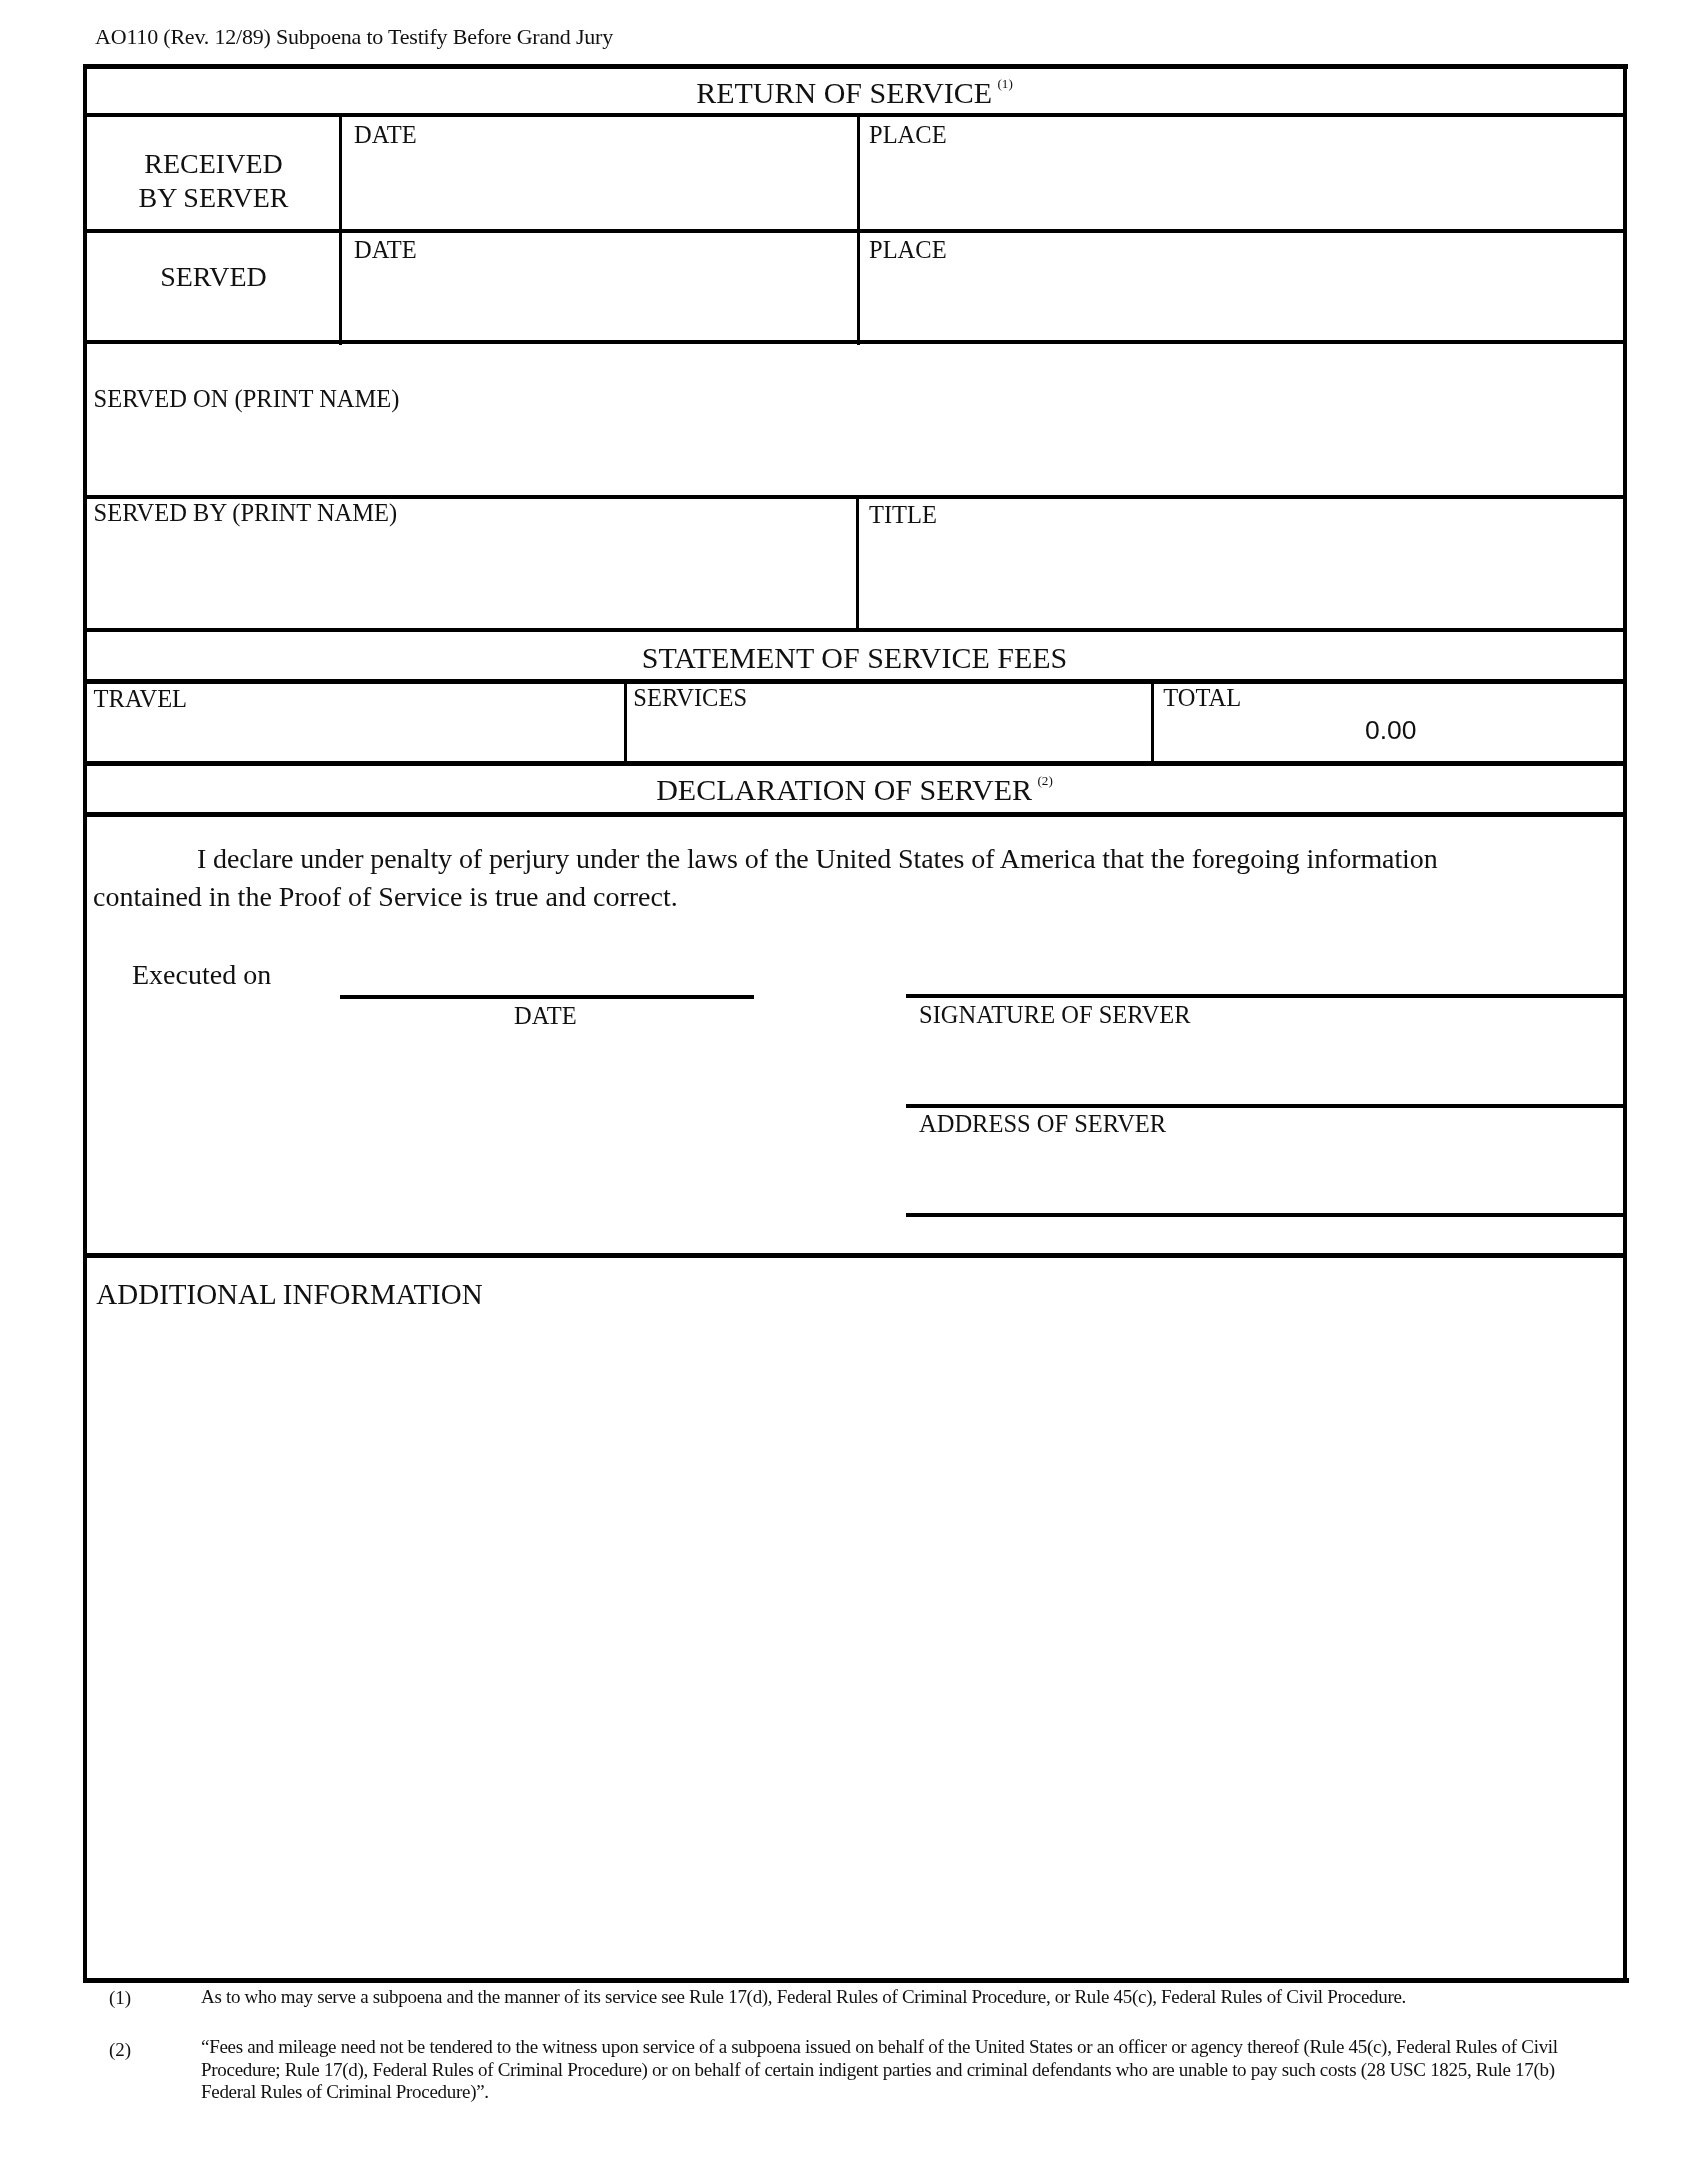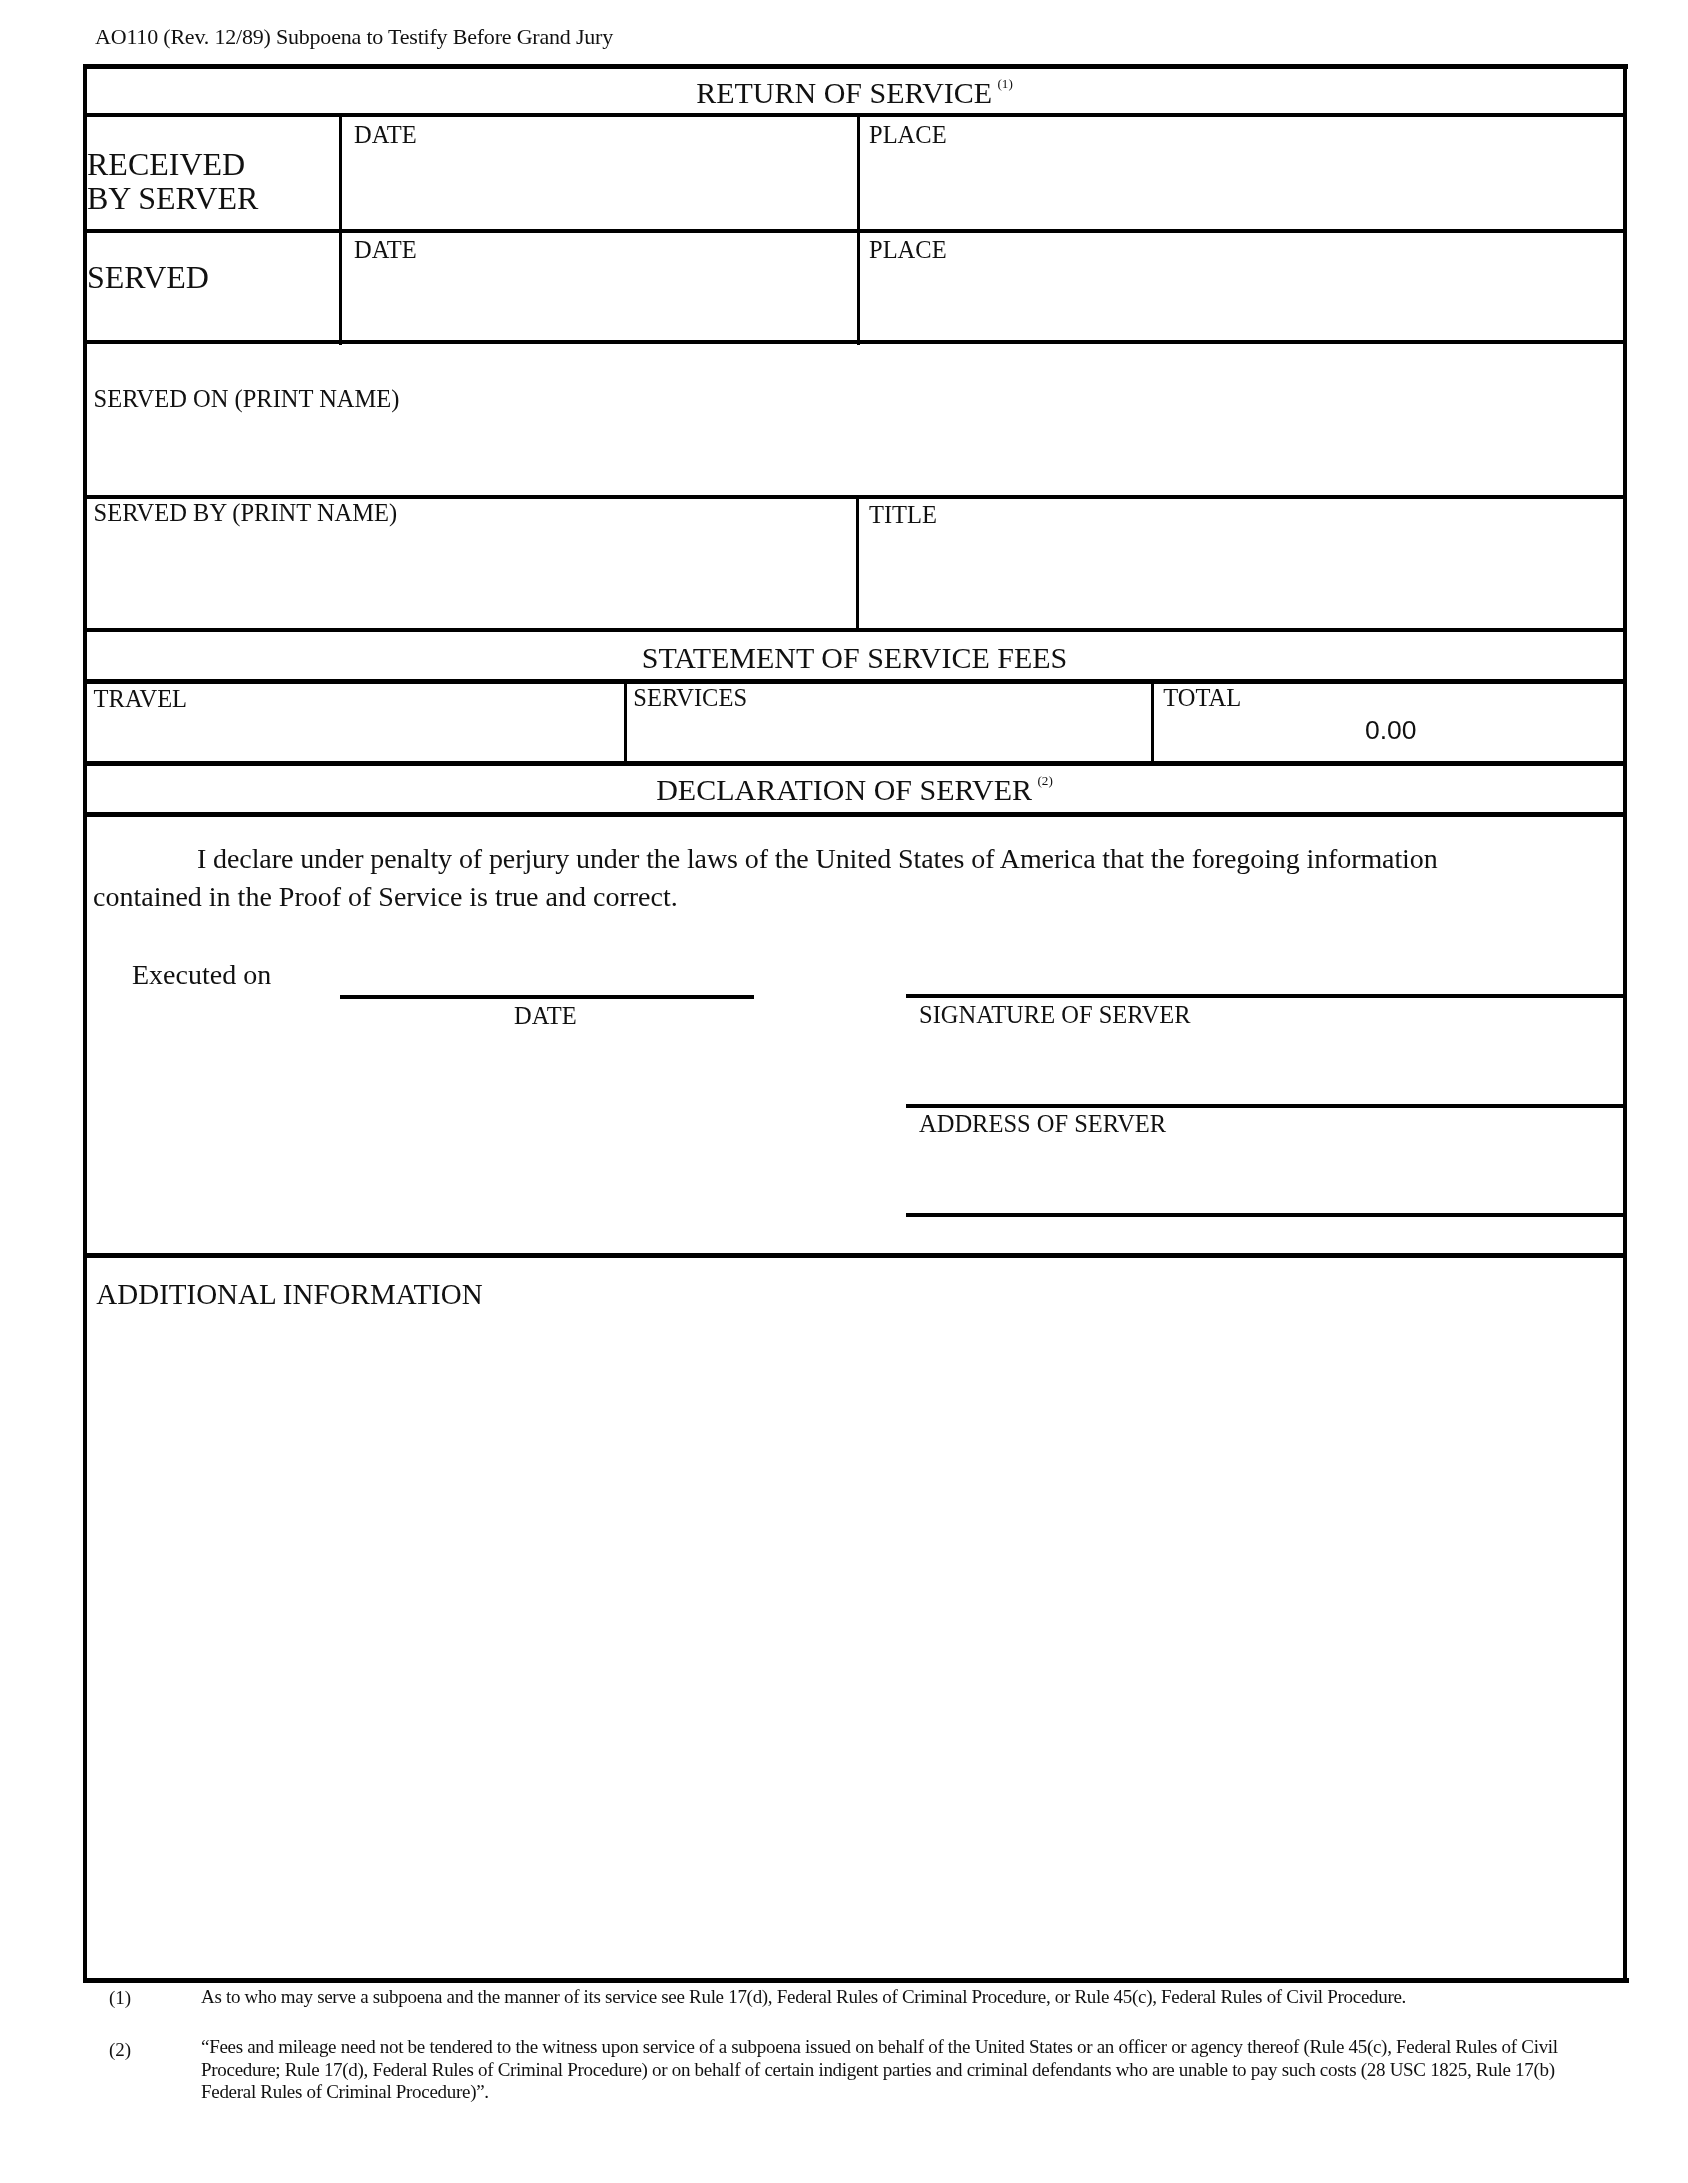--- a/index.html
+++ b/index.html
@@ -10,21 +10,21 @@
   .abs { position: absolute; }
   .hline { position: absolute; background: #000; height: 4px; }
   .vline { position: absolute; background: #000; width: 3.3px; }
   .thin-v { position: absolute; background: #000; width: 2.6px; }
   .formtitle {
     position: absolute; left: 0; width: 100%; text-align: center;
     font-size: 30px; letter-spacing: 0px; white-space: nowrap;
   }
   .formtitle sup { font-size: 13.2px; vertical-align: 14.6px; margin-left: 5.3px; }
   .label { position: absolute; font-size: 24.5px; white-space: nowrap; text-transform: uppercase; }
-  .rowlabel { position: absolute; font-size: 32px; line-height: 34px; white-space: nowrap; }
+  .rowlabel { position: absolute; font-size: 28px; text-align: center; line-height: 34px; white-space: nowrap; }
   .field { position: absolute; background: transparent; }
   .page-header { position: absolute; left: 95px; top: 24px; font-size: 22px; white-space: nowrap; letter-spacing: -0.2px; }
   .decl-text { position: absolute; font-size: 28px; line-height: 37px; white-space: nowrap; }
   .footnote-num { position: absolute; font-size: 19px; }
   .footnote-text { position: absolute; font-size: 19px; line-height: 22.5px; width: 1516px; letter-spacing: -0.3px; }
   .total-value { position: absolute; font-family: "Liberation Sans", "DejaVu Sans", sans-serif; font-size: 26.5px; }
   .sigline { position: absolute; background: #000; height: 4px; }
 </style>
 </head>
 <body>

